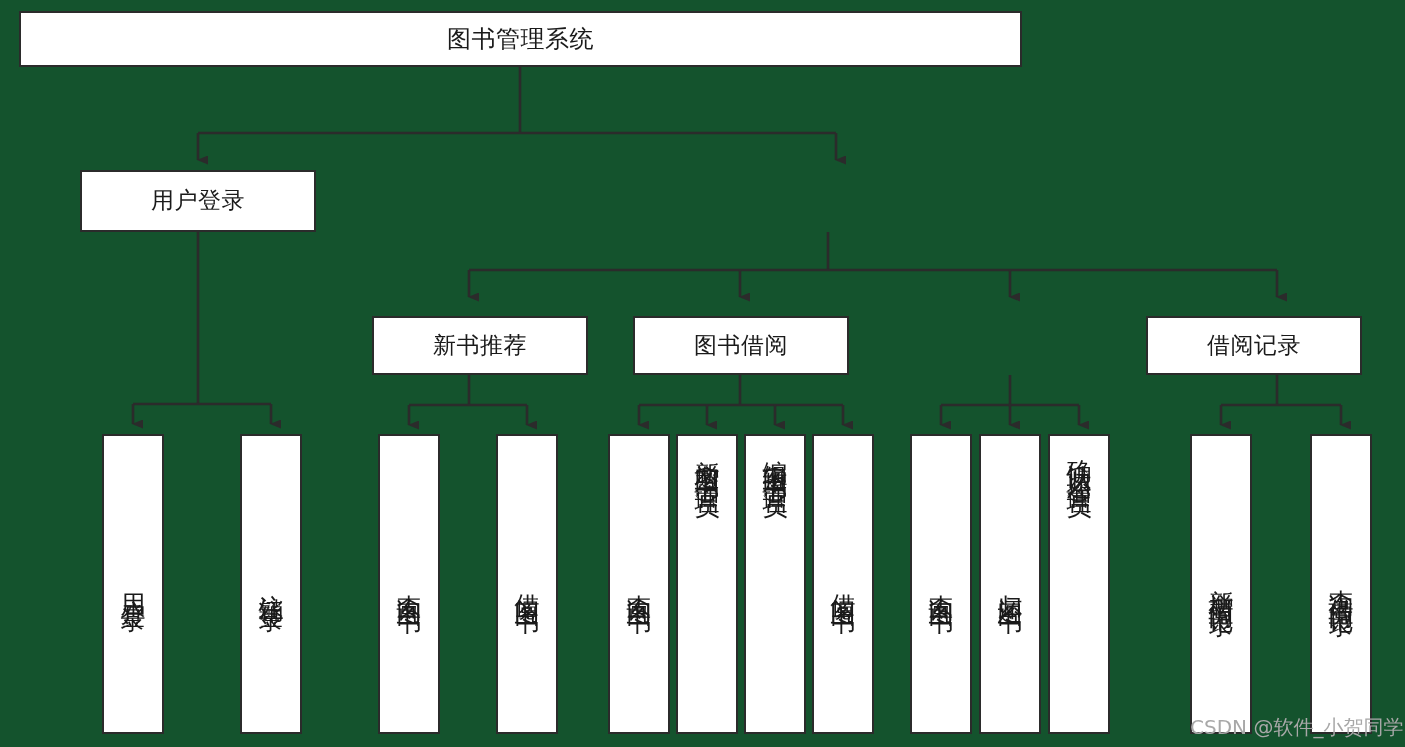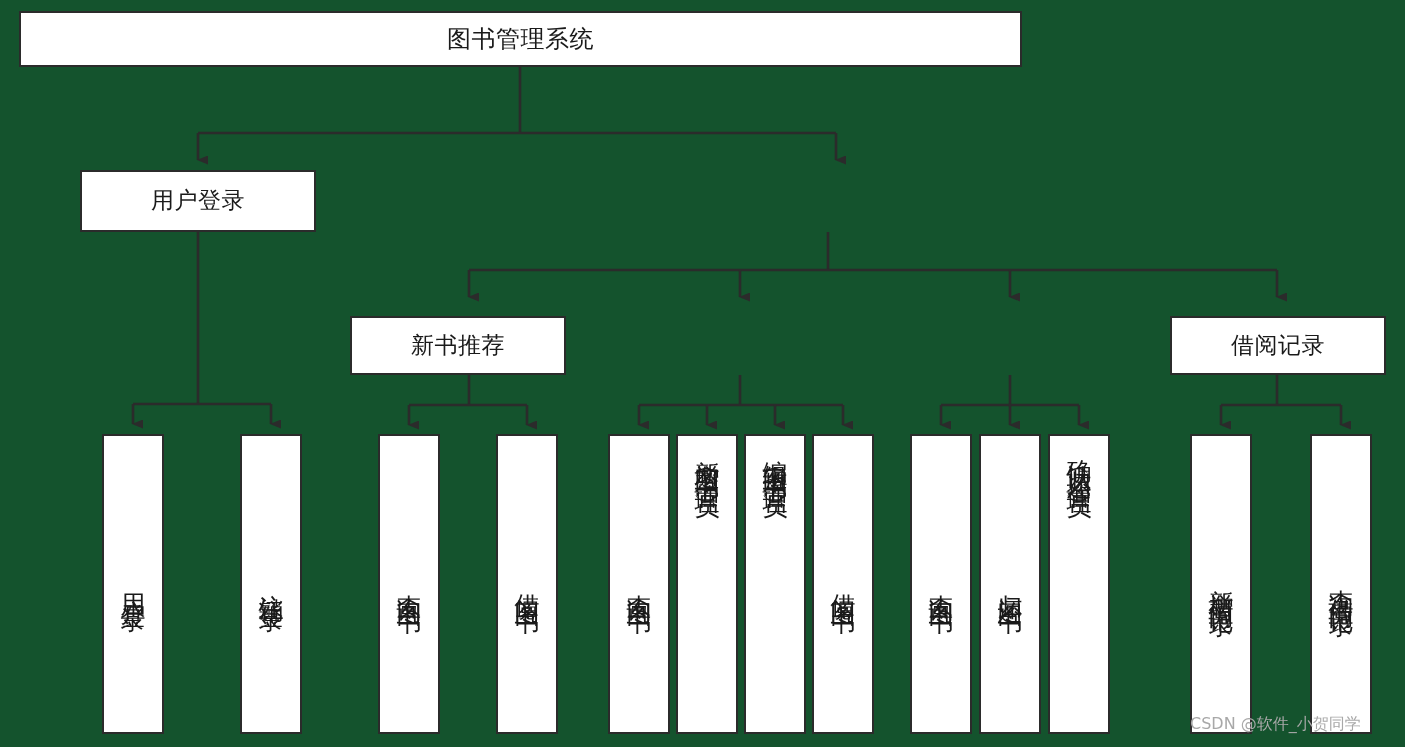--- a/index.html
+++ b/index.html
@@ -64,21 +64,21 @@
     letter-spacing: 5px;
     white-space: nowrap;
   }
   
   .node.v.mid {
     align-items: center;
     padding-top: 0;
   }
   .watermark {
     position: absolute;
-    font-size: 16px;
+    font-size: 20px;
     color: #a8a8a8;
     white-space: nowrap;
     font-family: "DejaVu Sans", "Liberation Sans", sans-serif;
   }
 </style>
 </head>
 <body>
 
 <div id="canvas">
 
@@ -134,27 +134,30 @@
 
   <div class="node h root" style="left:19px; top:11px; width:1003px; height:56px;">
     <span class="label">图书管理系统</span>
   </div>
 
   <div class="node h" style="left:80px; top:170px; width:236px; height:62px;">
     <span class="label">用户登录</span>
   </div>
 
 
-  <div class="node h" style="left:350px; top:316px; width:216px; height:59px;">
+  <div class="node h" style="left:372px; top:316px; width:216px; height:59px;">
     <span class="label">新书推荐</span>
   </div>
 
-
-
-  <div class="node h" style="left:1170px; top:316px; width:216px; height:59px;">
+  <div class="node h" style="left:633px; top:316px; width:216px; height:59px;">
+    <span class="label">图书借阅</span>
+  </div>
+
+
+  <div class="node h" style="left:1146px; top:316px; width:216px; height:59px;">
     <span class="label">借阅记录</span>
   </div>
 
   <div class="node v mid" style="left:102px; top:434px; width:62px; height:300px;">
     <span class="label">用户登录</span>
   </div>
   <div class="node v mid" style="left:240px; top:434px; width:62px; height:300px;">
     <span class="label">注销登录</span>
   </div>
 

